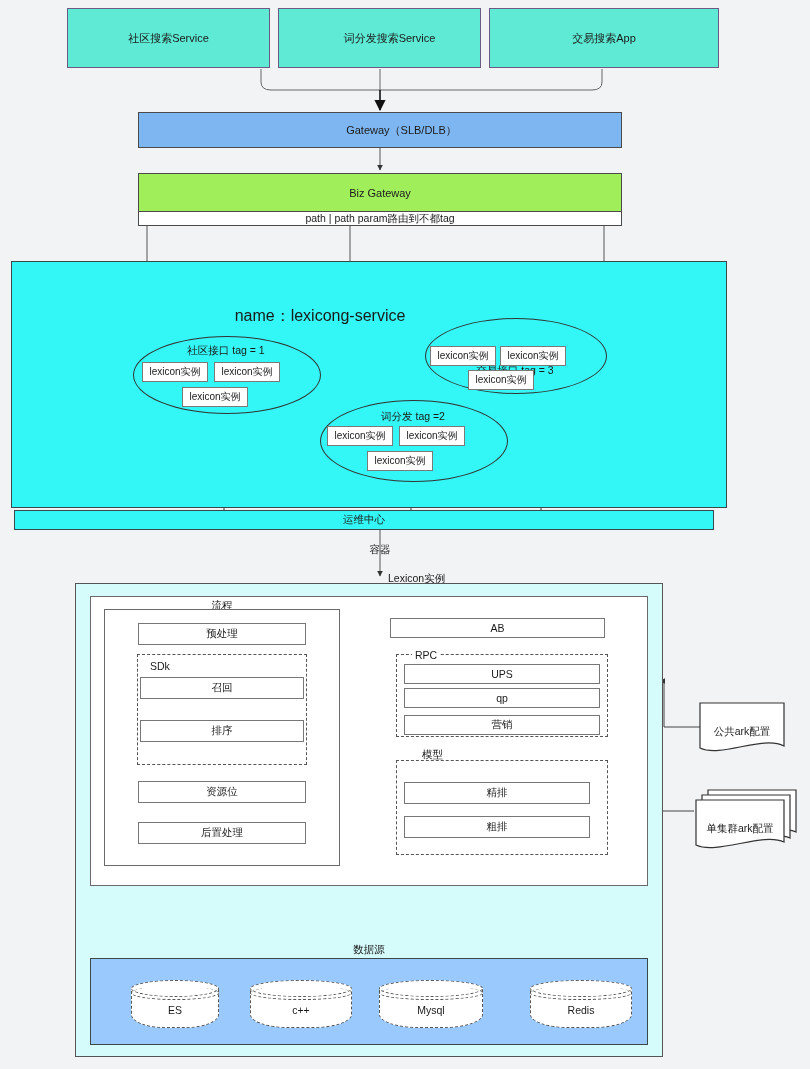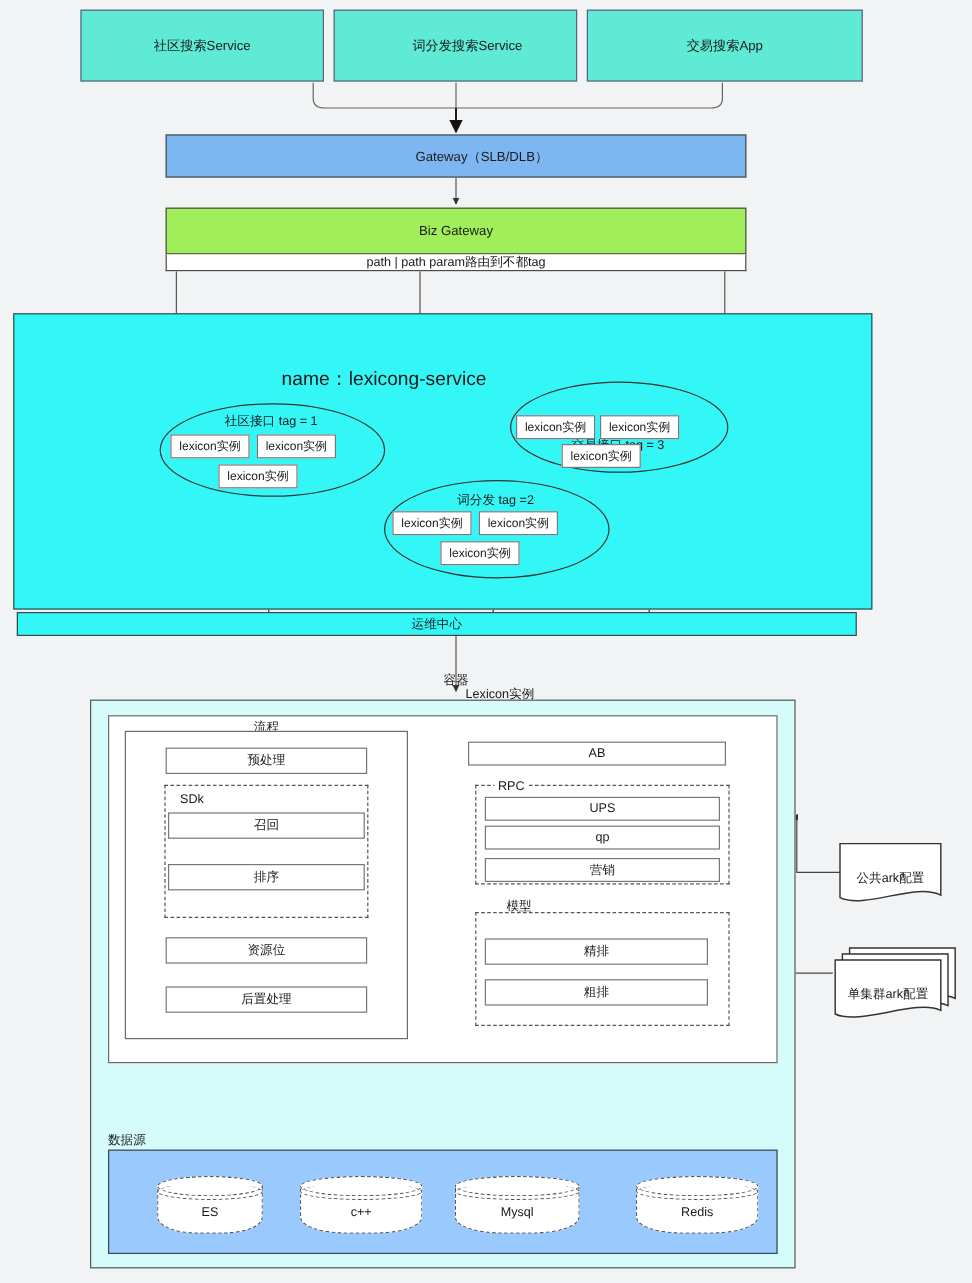--- a/index.html
+++ b/index.html
@@ -209,21 +209,21 @@
   <div class="chip" style="left:500px;top:346px;width:66px;height:20px;">
     <span>lexicon实例</span>
   </div>
   <div class="chip" style="left:468px;top:370px;width:66px;height:20px;">
     <span>lexicon实例</span>
   </div>
 
   <div class="node ops-bar" style="left:14px;top:510px;width:700px;height:20px;">
     <span>运维中心</span>
   </div>
-  <div class="lbl" style="left:340px;top:560px;width:80px;font-size:10.5px;">
+  <div class="lbl" style="left:340px;top:543px;width:80px;font-size:10.5px;">
     <span>容器</span>
   </div>
 
   <div class="lbl" style="left:388px;top:572px;width:120px;text-align:left;font-size:10.5px;">
     <span>Lexicon实例</span>
   </div>
 
   <div class="lex-outer" style="position:absolute;left:75px;top:583px;width:588px;height:474px;"></div>
 
   <div class="lex-white" style="position:absolute;left:90px;top:596px;width:558px;height:290px;"></div>
@@ -277,21 +277,21 @@
     <span>模型</span>
   </div>
   <div class="dashed-box" style="position:absolute;left:396px;top:760px;width:212px;height:95px;"></div>
   <div class="solid-box" style="position:absolute;left:404px;top:782px;width:186px;height:22px;">
     <span>精排</span>
   </div>
   <div class="solid-box" style="position:absolute;left:404px;top:816px;width:186px;height:22px;">
     <span>粗排</span>
   </div>
 
-  <div class="grp-label" style="left:90px;top:943px;width:558px;text-align:left;font-family:Liberation Serif, serif;">
+  <div class="grp-label" style="left:90px;top:943px;width:558px;text-align:center;font-family:Liberation Serif, serif;">
     <span>数据源</span>
   </div>
   <div class="ds-panel" style="position:absolute;left:90px;top:958px;width:558px;height:87px;"></div>
 
   <div class="cyl" style="left:131px;top:980px;width:88px;height:48px;">
     <div class="cyl-body"></div>
     <div class="cyl-top"></div>
     <div class="cyl-top2"></div>
     <div class="cyl-text">ES</div>
   </div>

